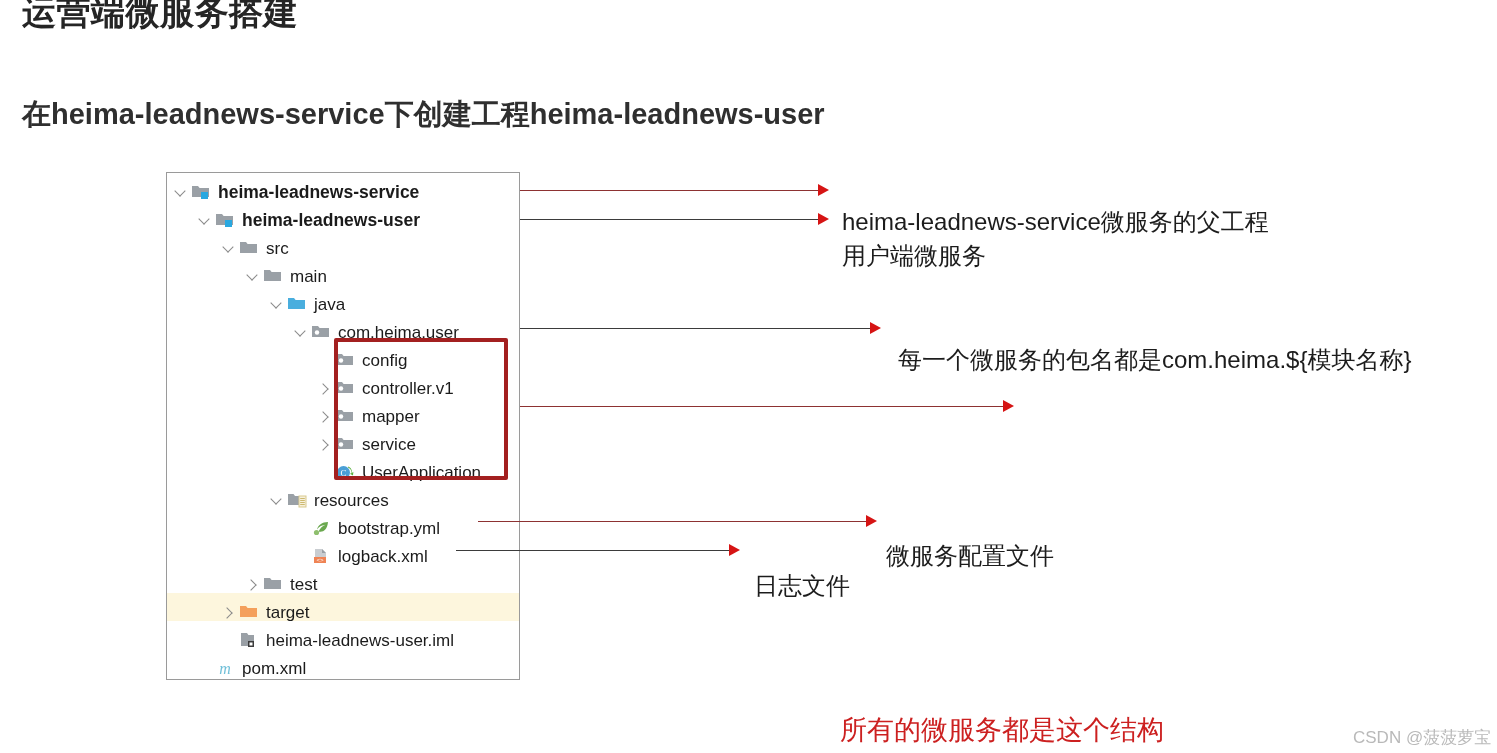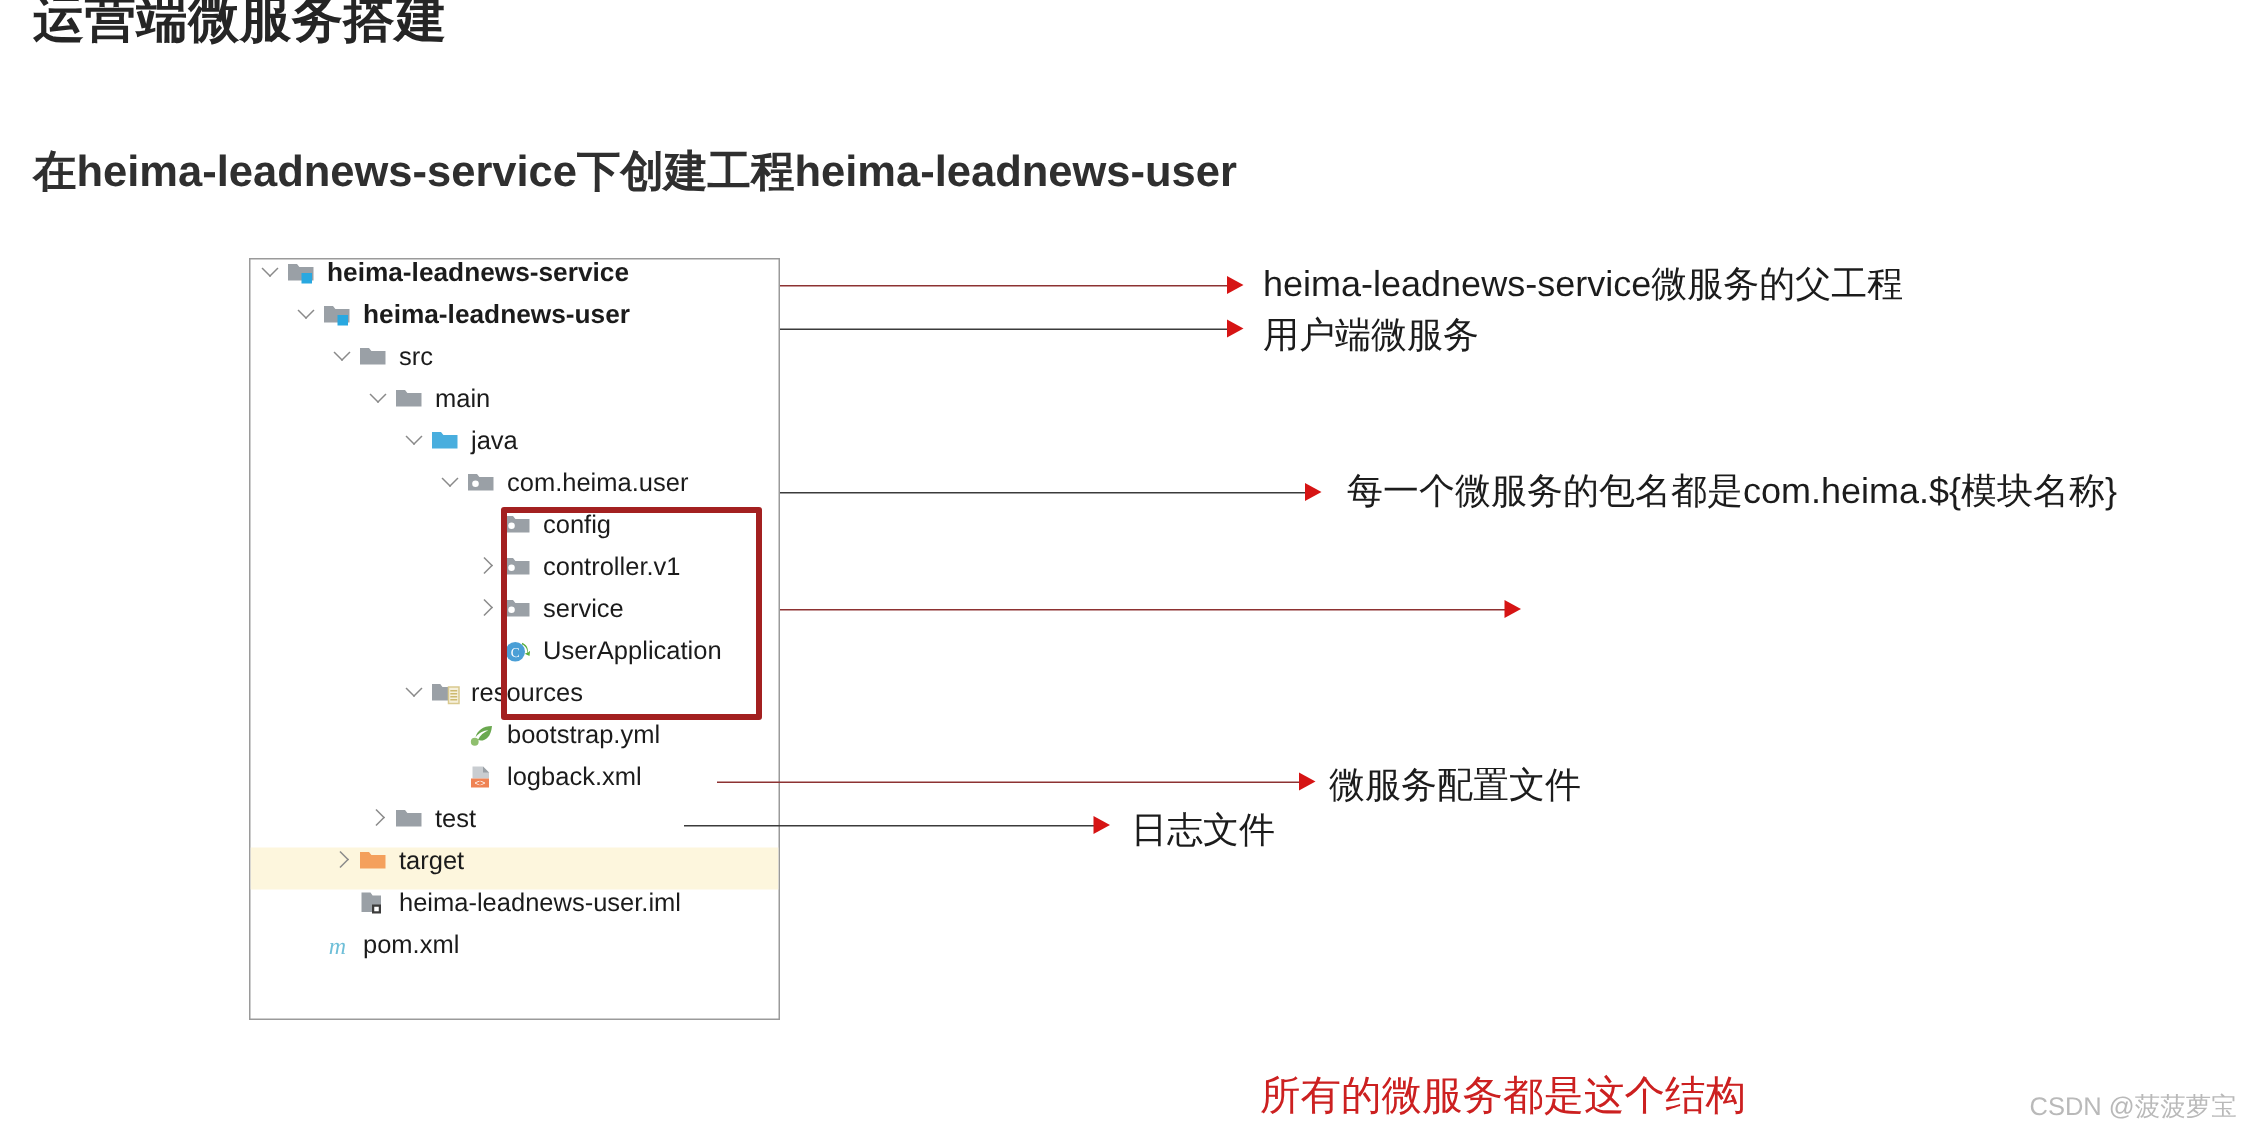--- a/index.html
+++ b/index.html
@@ -46,21 +46,21 @@
     width: 354px;
     height: 508px;
     border: 1px solid #9a9a9a;
     background: #ffffff;
     overflow: hidden;
   }
   .tree-row {
     position: relative;
     height: 28px;
     display: flex;
-    align-items: flex-start;
+    align-items: flex-end;
     white-space: nowrap;
   }
   .tree-row.highlight { background: #fdf6dd; }
   .row-label {
     font-size: 17px;
     color: #1b1b1b;
     line-height: 1;
   }
   .row-label.bold { font-weight: bold; font-size: 17.5px; }
 
@@ -95,20 +95,21 @@
     display: inline-block;
   }
   .icn svg { display: block; }
 
   
   .ann {
     position: absolute;
     font-size: 24px;
     color: #1c1c1c;
     white-space: nowrap;
+    margin-top: 33px;
   }
   .arrow-line {
     position: absolute;
     height: 1px;
     background: #8d3232;
   }
   .arrow-line.dark { background: #3b3b3b; }
   .arrow-head {
     position: absolute;
     width: 0; height: 0;
@@ -224,20 +225,31 @@
         <div class="tree-row">
           <span class="spacer" style="width: 150px;"></span>
           <span class="chev right"></span>
           <span class="icn">
             <svg width="20" height="18" viewBox="0 0 20 18">
               <path d="M1 3h6l1.6 2H18v9H1z" fill="#9aa0a6"></path>
               <circle cx="6" cy="9.5" r="2.2" fill="#ffffff"></circle>
             </svg>
           </span>
           <span class="row-label">controller.v1</span>
+        </div>
+        <div class="tree-row">
+          <span class="spacer" style="width: 150px;"></span>
+          <span class="chev right"></span>
+          <span class="icn">
+            <svg width="20" height="18" viewBox="0 0 20 18">
+              <path d="M1 3h6l1.6 2H18v9H1z" fill="#9aa0a6"></path>
+              <circle cx="6" cy="9.5" r="2.2" fill="#ffffff"></circle>
+            </svg>
+          </span>
+          <span class="row-label">mapper</span>
         </div>
         <div class="tree-row">
           <span class="spacer" style="width: 150px;"></span>
           <span class="chev right"></span>
           <span class="icn">
             <svg width="20" height="18" viewBox="0 0 20 18">
               <path d="M1 3h6l1.6 2H18v9H1z" fill="#9aa0a6"></path>
               <circle cx="6" cy="9.5" r="2.2" fill="#ffffff"></circle>
             </svg>
           </span>

